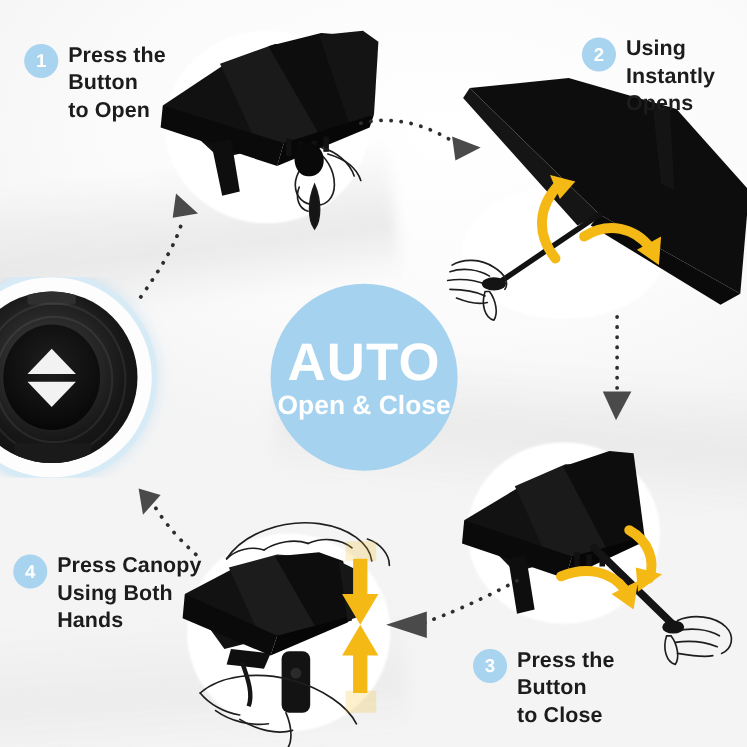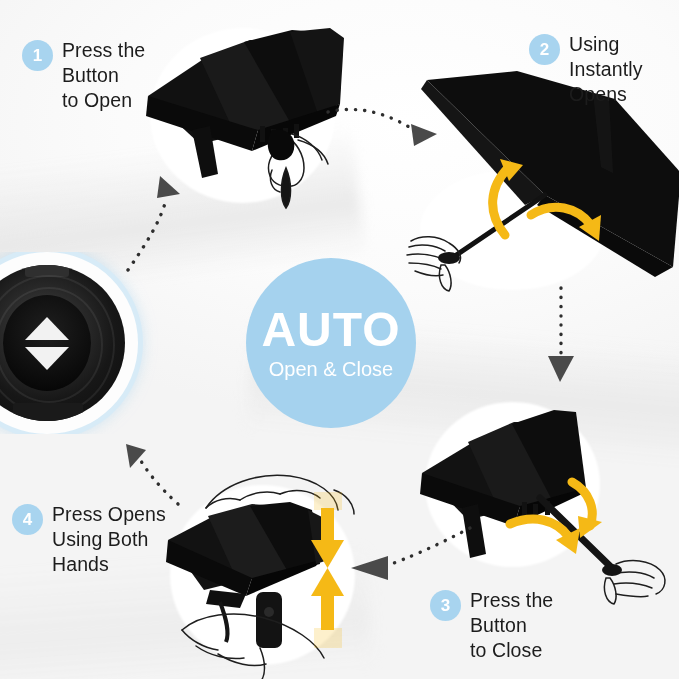--- a/index.html
+++ b/index.html
@@ -37,40 +37,40 @@
   .badge{
     width:31px;height:31px;border-radius:50%;
     background:#a8d4ef;color:#ffffff;
     font-size:17px;font-weight:700;
     display:flex;align-items:center;justify-content:center;
     flex:0 0 auto;margin-top:2px;
     font-family:"Liberation Sans", sans-serif;
   }
   .steptext{
     font-size:19.5px;line-height:25px;color:#1c1c1c;
-    font-weight:400;letter-spacing:.1px;white-space:pre-line;
+    font-weight:700;letter-spacing:.1px;white-space:pre-line;
   }
 
   #step1{left:22px;top:38px;}
   #step2{left:529px;top:32px;}
   #step3{left:430px;top:588px;}
   #step4{left:12px;top:502px;}
 
   
   #auto-circle{
     position:absolute;left:246px;top:258px;width:170px;height:170px;
     border-radius:50%;background:#a5d2ee;
     display:flex;flex-direction:column;align-items:center;justify-content:center;
     box-shadow:0 0 0 0 rgba(0,0,0,0);
   }
   #auto-circle .auto-main{
     color:#ffffff;font-size:48px;font-weight:700;letter-spacing:1px;line-height:50px;
   }
   #auto-circle .auto-sub{
-    color:#ffffff;font-size:20px;font-weight:400;line-height:24px;margin-top:2px;
+    color:#ffffff;font-size:24px;font-weight:700;line-height:24px;margin-top:2px;
   }
 
   
   #button-closeup{
     position:absolute;left:-44px;top:252px;width:212px;height:182px;
     overflow:hidden;
   }
   #button-closeup .ring{
     position:absolute;left:0;top:0;width:182px;height:182px;border-radius:50%;
     background:#fdfdfd;
@@ -334,18 +334,18 @@
 
   <div class="step" id="step3">
     <div class="badge">3</div>
     <div class="steptext">Press the
 Button
 to Close</div>
   </div>
 
   <div class="step" id="step4">
     <div class="badge">4</div>
-    <div class="steptext">Press Opens
+    <div class="steptext">Press Canopy
 Using Both
 Hands</div>
   </div>
 
 </div>
 
 </body></html>

